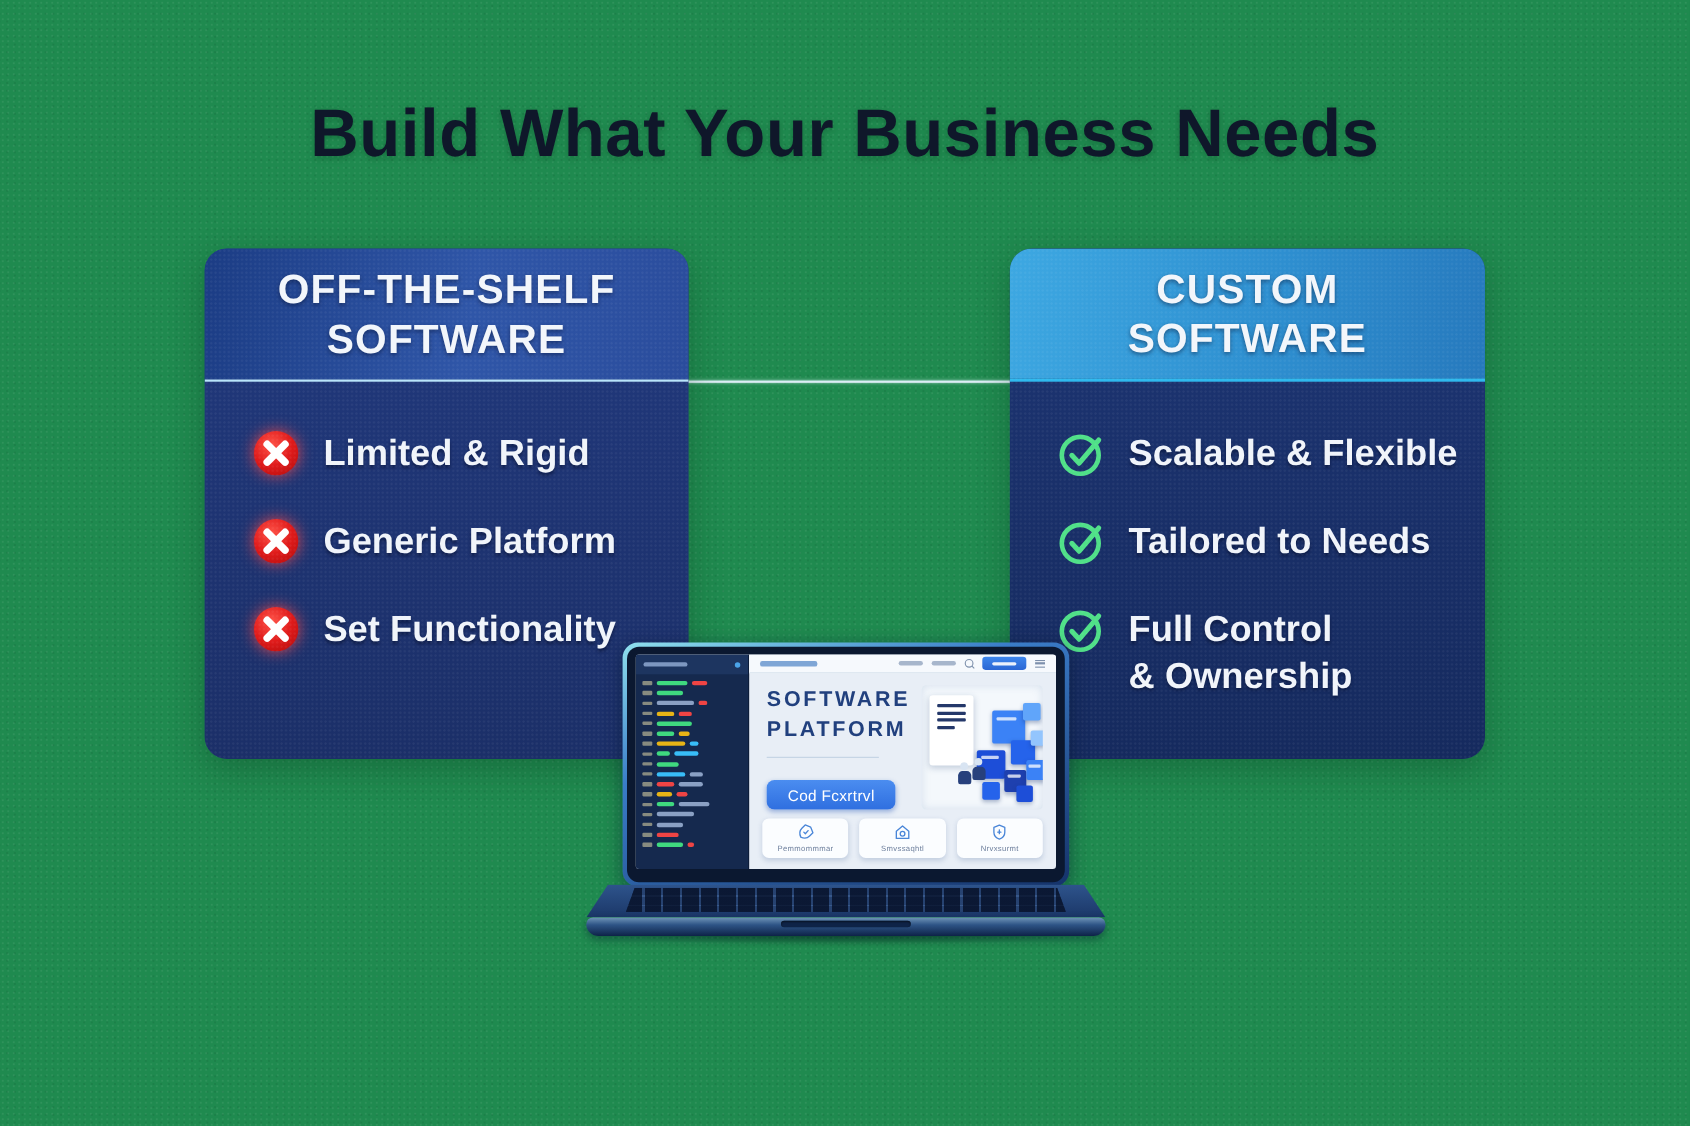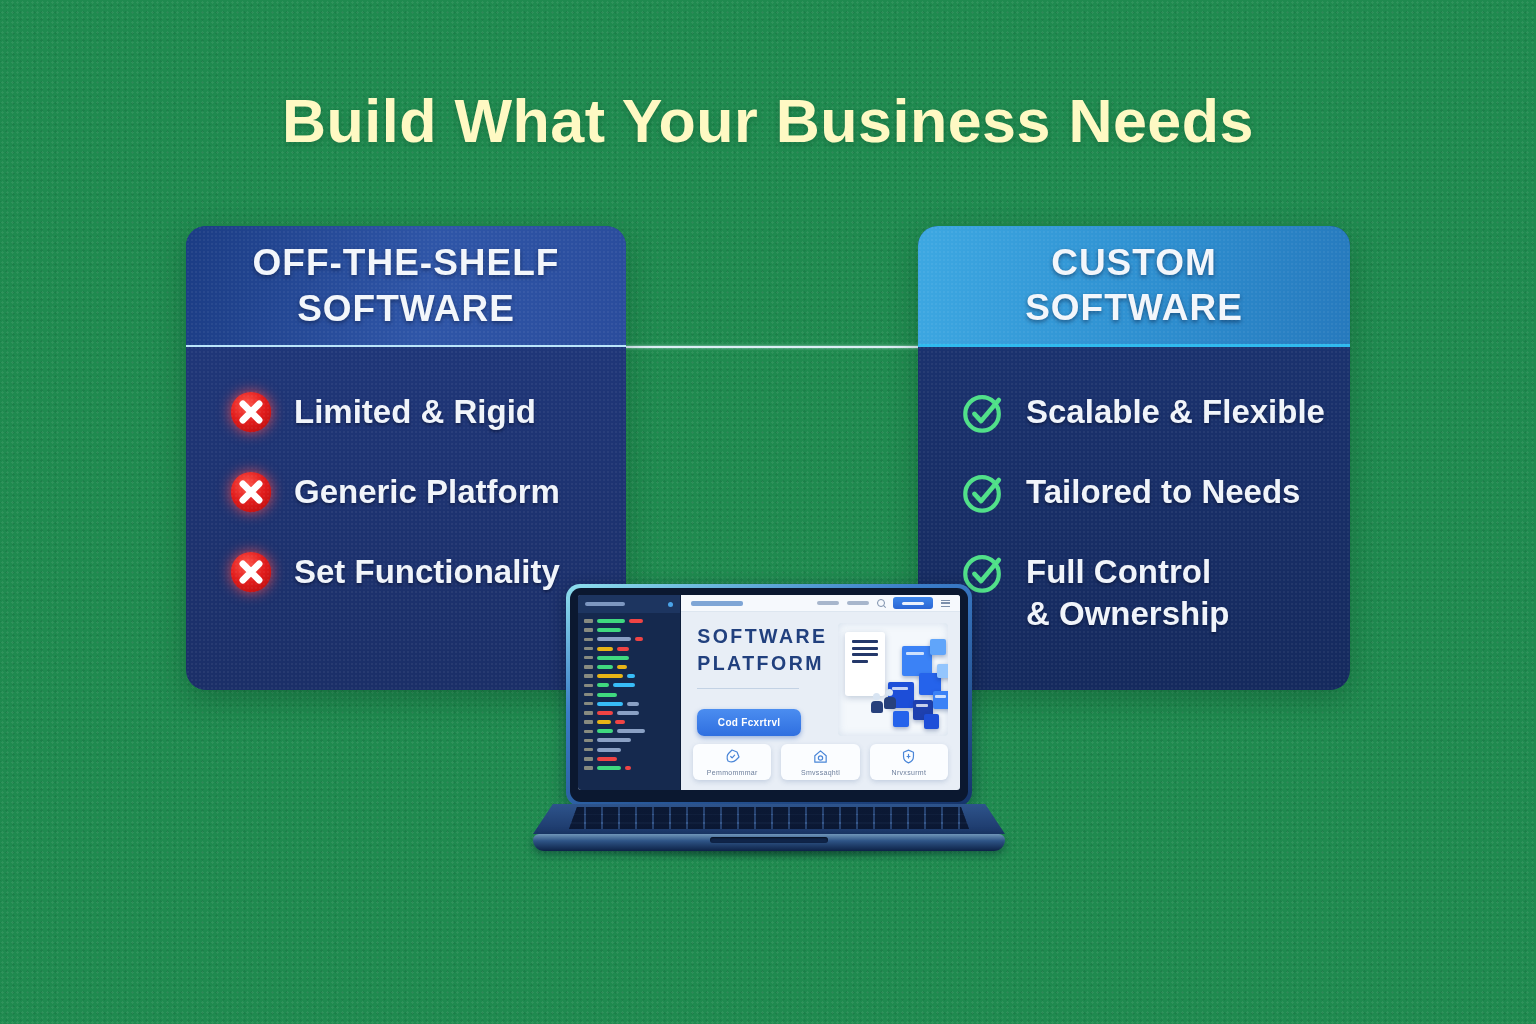--- a/index.html
+++ b/index.html
@@ -11,21 +11,21 @@
     background-image:
       radial-gradient(rgba(255,255,255,0.07) 1px, transparent 1.3px),
       radial-gradient(rgba(0,40,20,0.10) 1px, transparent 1.3px);
     background-size:5px 5px, 7px 7px;
     background-position:0 0, 3px 2px;
   }
 
   
   .page-title {
     position:absolute; top:86px; left:0; width:100%;
-    text-align:center; color:#fef9c3;
+    text-align:center; color:#0f172a;
     font-size:61px; font-weight:700; letter-spacing:0.5px;
     text-shadow:0 2px 6px rgba(0,40,20,0.25);
   }
 
   
   .connector-line {
     position:absolute; left:620px; top:346px; width:302px; height:2px;
     background:#ddeef6; box-shadow:0 0 3px rgba(230,250,255,.8);
     z-index:1;
   }
@@ -101,24 +101,24 @@
   .nav-cta { width:40px; height:12px; background:linear-gradient(180deg,#3d86ec,#2b66d4); border-radius:3px; display:flex; align-items:center; justify-content:center; }
   .nav-cta i { display:block; width:22px; height:3px; background:rgba(255,255,255,.9); border-radius:1.5px; }
   .menu-icon { width:9px; height:7px; border-top:1.5px solid #7d90ac; border-bottom:1.5px solid #7d90ac; position:relative; }
   .menu-icon::after { content:""; position:absolute; left:0; right:0; top:1.4px; height:1.5px; background:#7d90ac; }
 
   .site-hero { flex:1; display:flex; padding:11px 12px 6px 16px; gap:10px; }
   .hero-left { width:52%; display:flex; flex-direction:column; }
   .site-heading { color:#21407e; font-weight:700; font-size:19.5px; letter-spacing:2.5px; line-height:1.35; }
   .hero-divider { width:78%; height:1px; background:#c3d2e4; margin:12px 0 14px; }
   .hero-cta {
-    width:104px; height:27px; margin-top:6px;
+    width:117px; height:27px; margin-top:6px;
     background:linear-gradient(180deg,#4b8df0,#2f6fe0); border-radius:7px;
     display:flex; align-items:center; justify-content:center;
-    color:#fff; font-size:10px; font-weight:700; letter-spacing:.3px;
+    color:#fff; font-size:14px; font-weight:400; letter-spacing:.3px;
     box-shadow:0 2px 5px rgba(30,80,180,.4); filter:blur(.25px);
   }
   .hero-illustration { flex:1; background:#f4f8fc; border-radius:4px; position:relative; overflow:hidden; box-shadow:inset 0 0 8px rgba(120,150,190,.25); }
   .illu-panel { position:absolute; left:7%; top:8%; width:36%; height:56%; background:#ffffff; border-radius:3px; box-shadow:0 2px 6px rgba(40,70,120,.25); padding:8px 7px; }
   .illu-panel .tb { height:3px; background:#24386a; border-radius:1px; margin-bottom:3.4px; }
   .illu-panel .tb.short { width:60%; }
   .illu-cube { position:absolute; border-radius:2px; box-shadow:0 2px 4px rgba(20,50,110,.35); }
   .illu-cube .mini { position:absolute; left:15%; top:20%; width:60%; height:3px; background:rgba(255,255,255,.75); border-radius:1px; }
   .person { position:absolute; }
   .person .head { width:7px; height:7px; border-radius:50%; background:#d8e4f2; margin:0 auto; }

